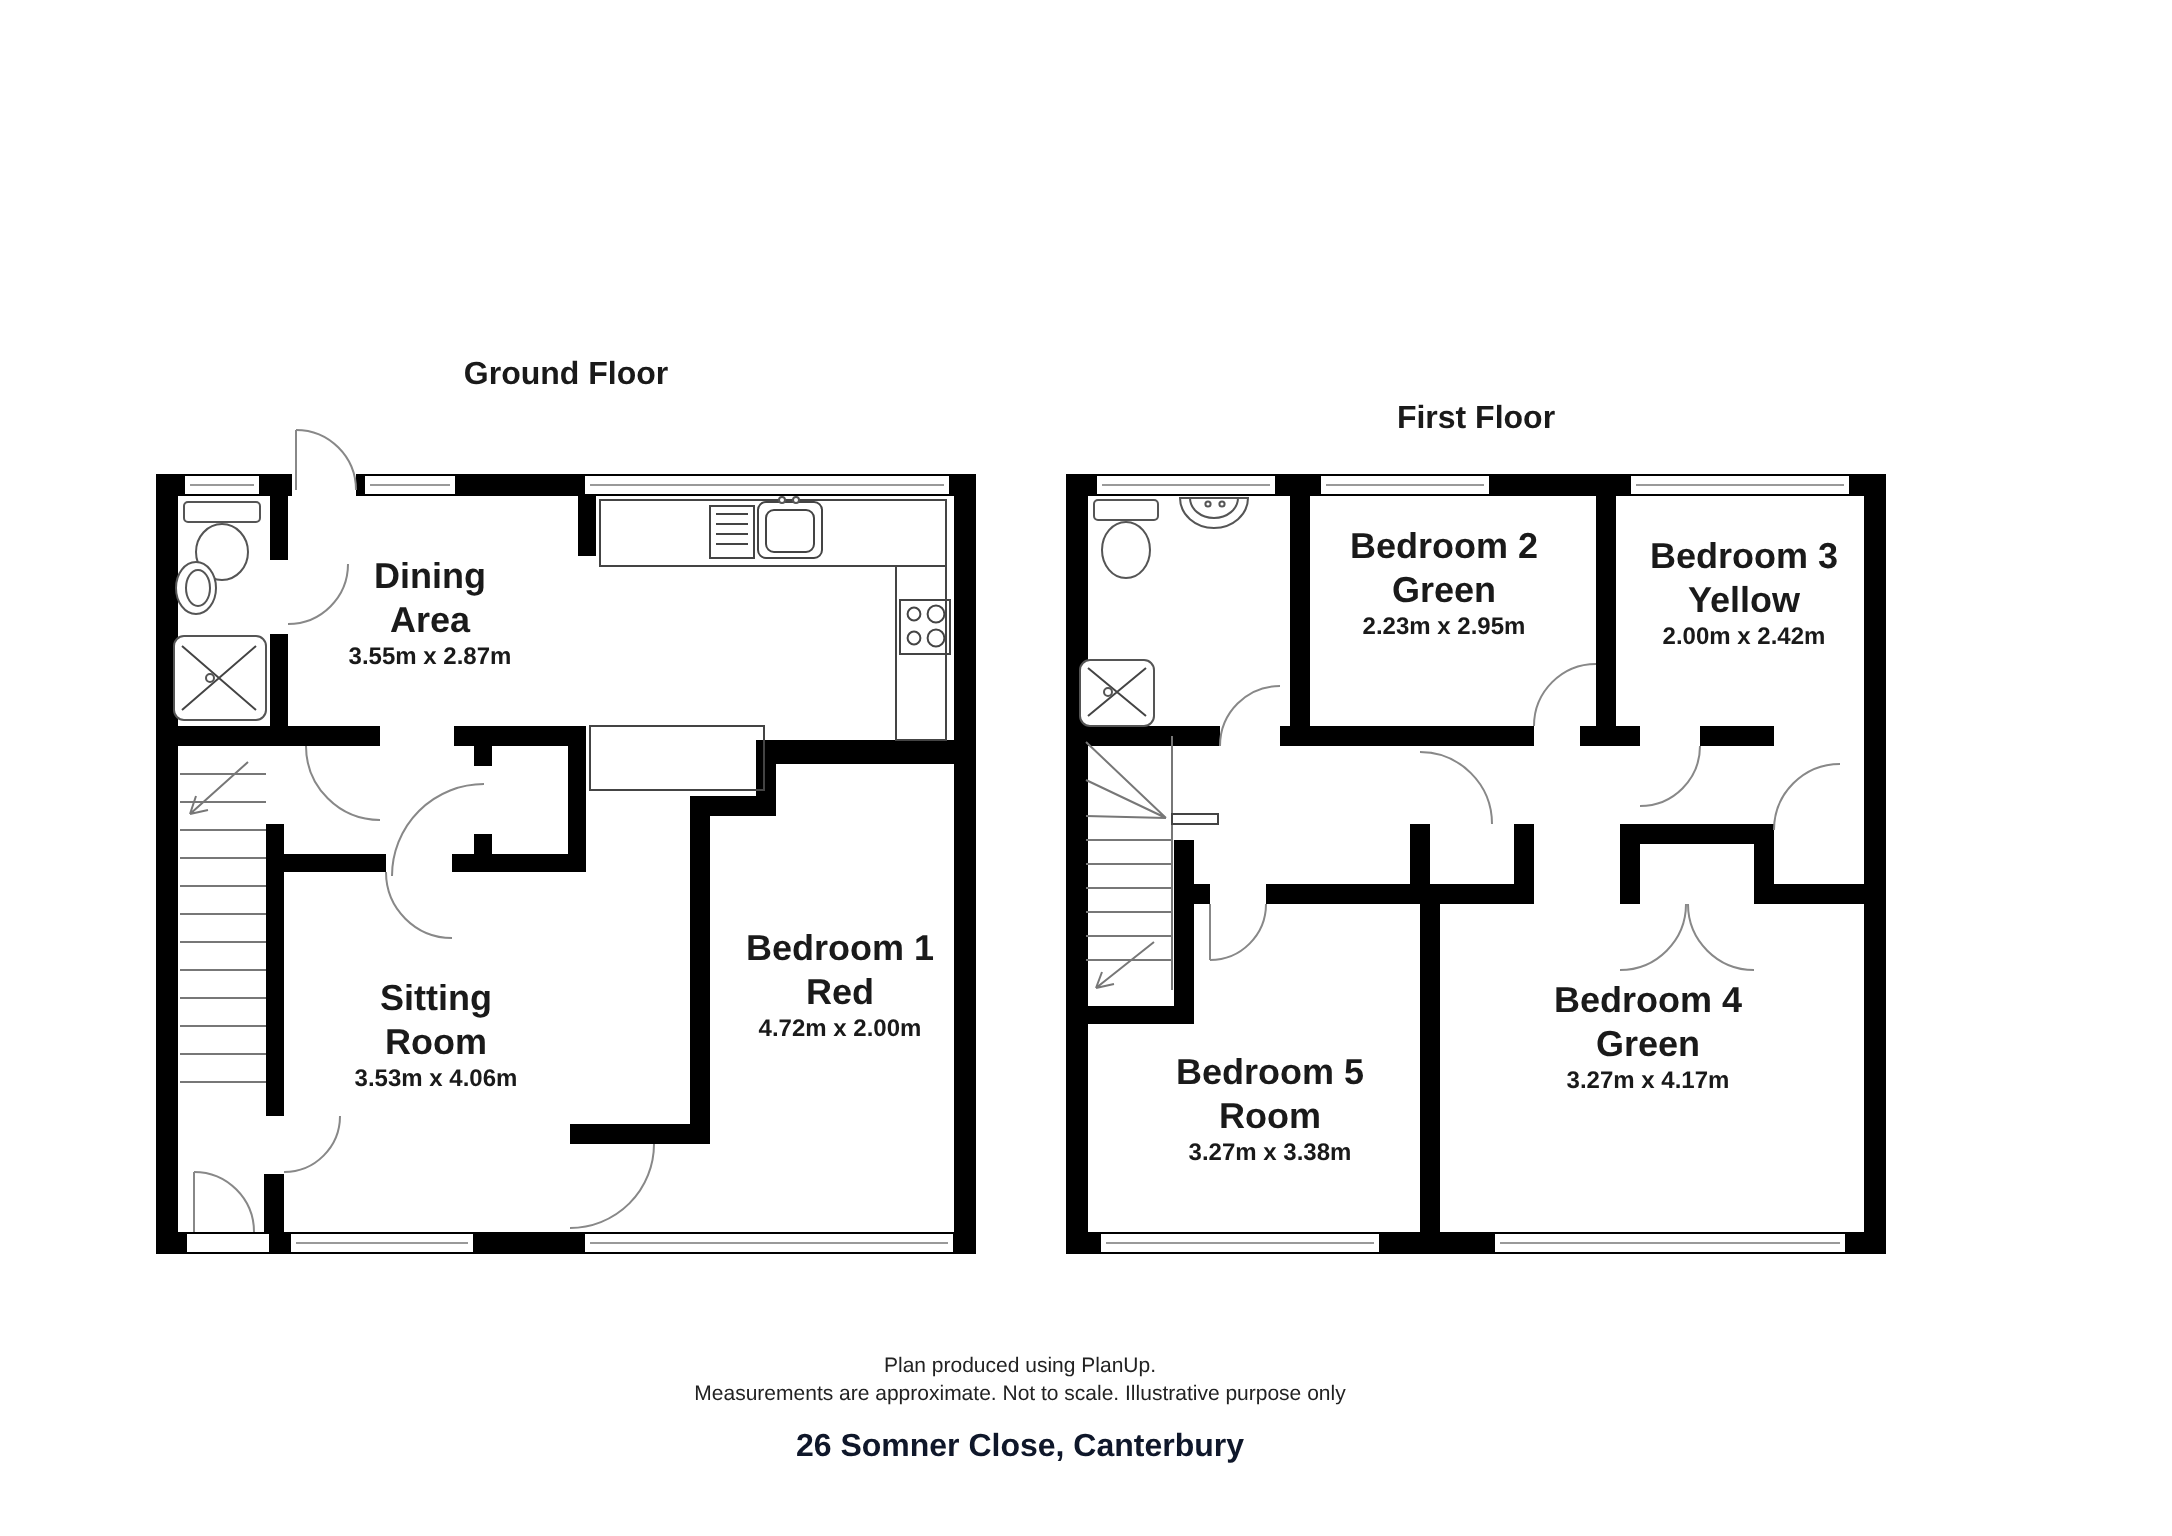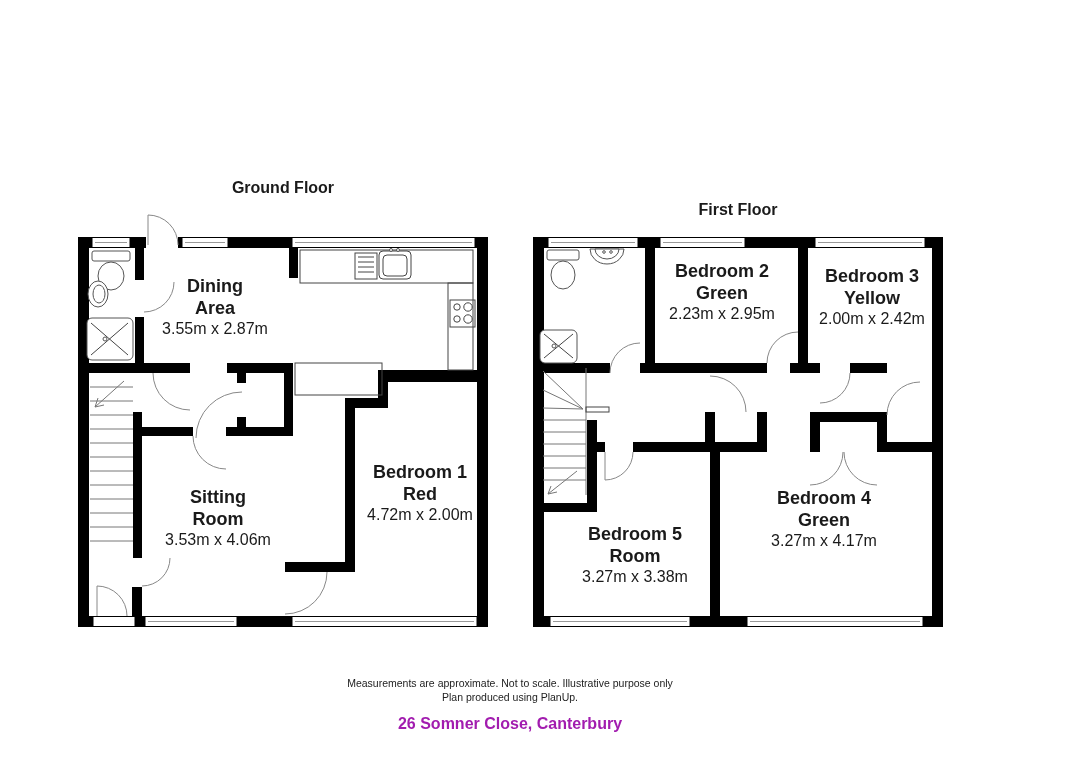--- a/index.html
+++ b/index.html
@@ -3,24 +3,24 @@
 <meta charset="utf-8">
 <style>
   html,body{margin:0;padding:0;background:#ffffff;}
   #canvas{position:relative;width:1086px;height:768px;background:#fff;overflow:hidden;
           font-family:"Liberation Sans","DejaVu Sans",sans-serif;color:#1a1a1a;padding-left:20px;}
   .floor-title{position:absolute;width:426px;text-align:center;font-size:16px;font-weight:bold;color:#1a1a1a;}
   .plan{position:absolute;width:426px;height:440px;}
   .plan svg{position:absolute;left:0;top:0;}
   .room-label{position:absolute;transform:translate(-50%,-50%);text-align:center;white-space:nowrap;line-height:1.2;}
   .room-name{font-size:18px;font-weight:bold;}
-  .room-dims{font-size:16px;}
+  .room-dims{font-size:12px;font-weight:bold;}
   .footer{position:absolute;left:0;top:676px;width:1020px;text-align:center;}
   .disclaimer{font-size:10.5px;line-height:14px;color:#222;}
-  .address{margin-top:11px;font-size:16px;font-weight:bold;color:#a21caf;}
+  .address{margin-top:11px;font-size:16px;font-weight:bold;color:#0f172a;}
   .wall{fill:#000;}
   .thin{fill:none;stroke:#444;stroke-width:1;}
   .arc{fill:none;stroke:#888;stroke-width:1;}
   .tread{stroke:#777;stroke-width:1;}
   .winframe{fill:#fff;stroke:#000;stroke-width:1;}
   .winline{stroke:#999;stroke-width:1;}
   .fix{fill:#fff;stroke:#555;stroke-width:1;}
 </style>
 </head>
 <body>
@@ -295,18 +295,18 @@
       <div class="room-dims">3.27m x 3.38m</div>
     </div>
     <div class="room-label" style="left:299px;top:322px;text-align:center;">
       <div class="room-name">Bedroom 4</div>
       <div class="room-name">Green</div>
       <div class="room-dims">3.27m x 4.17m</div>
     </div>
   </div>
 
   <div class="footer">
+    <div class="disclaimer">Plan produced using PlanUp.</div>
     <div class="disclaimer">Measurements are approximate. Not to scale. Illustrative purpose only</div>
-    <div class="disclaimer">Plan produced using PlanUp.</div>
     <div class="address">26 Somner Close, Canterbury</div>
   </div>
 
 </div>
 
 </body></html>

